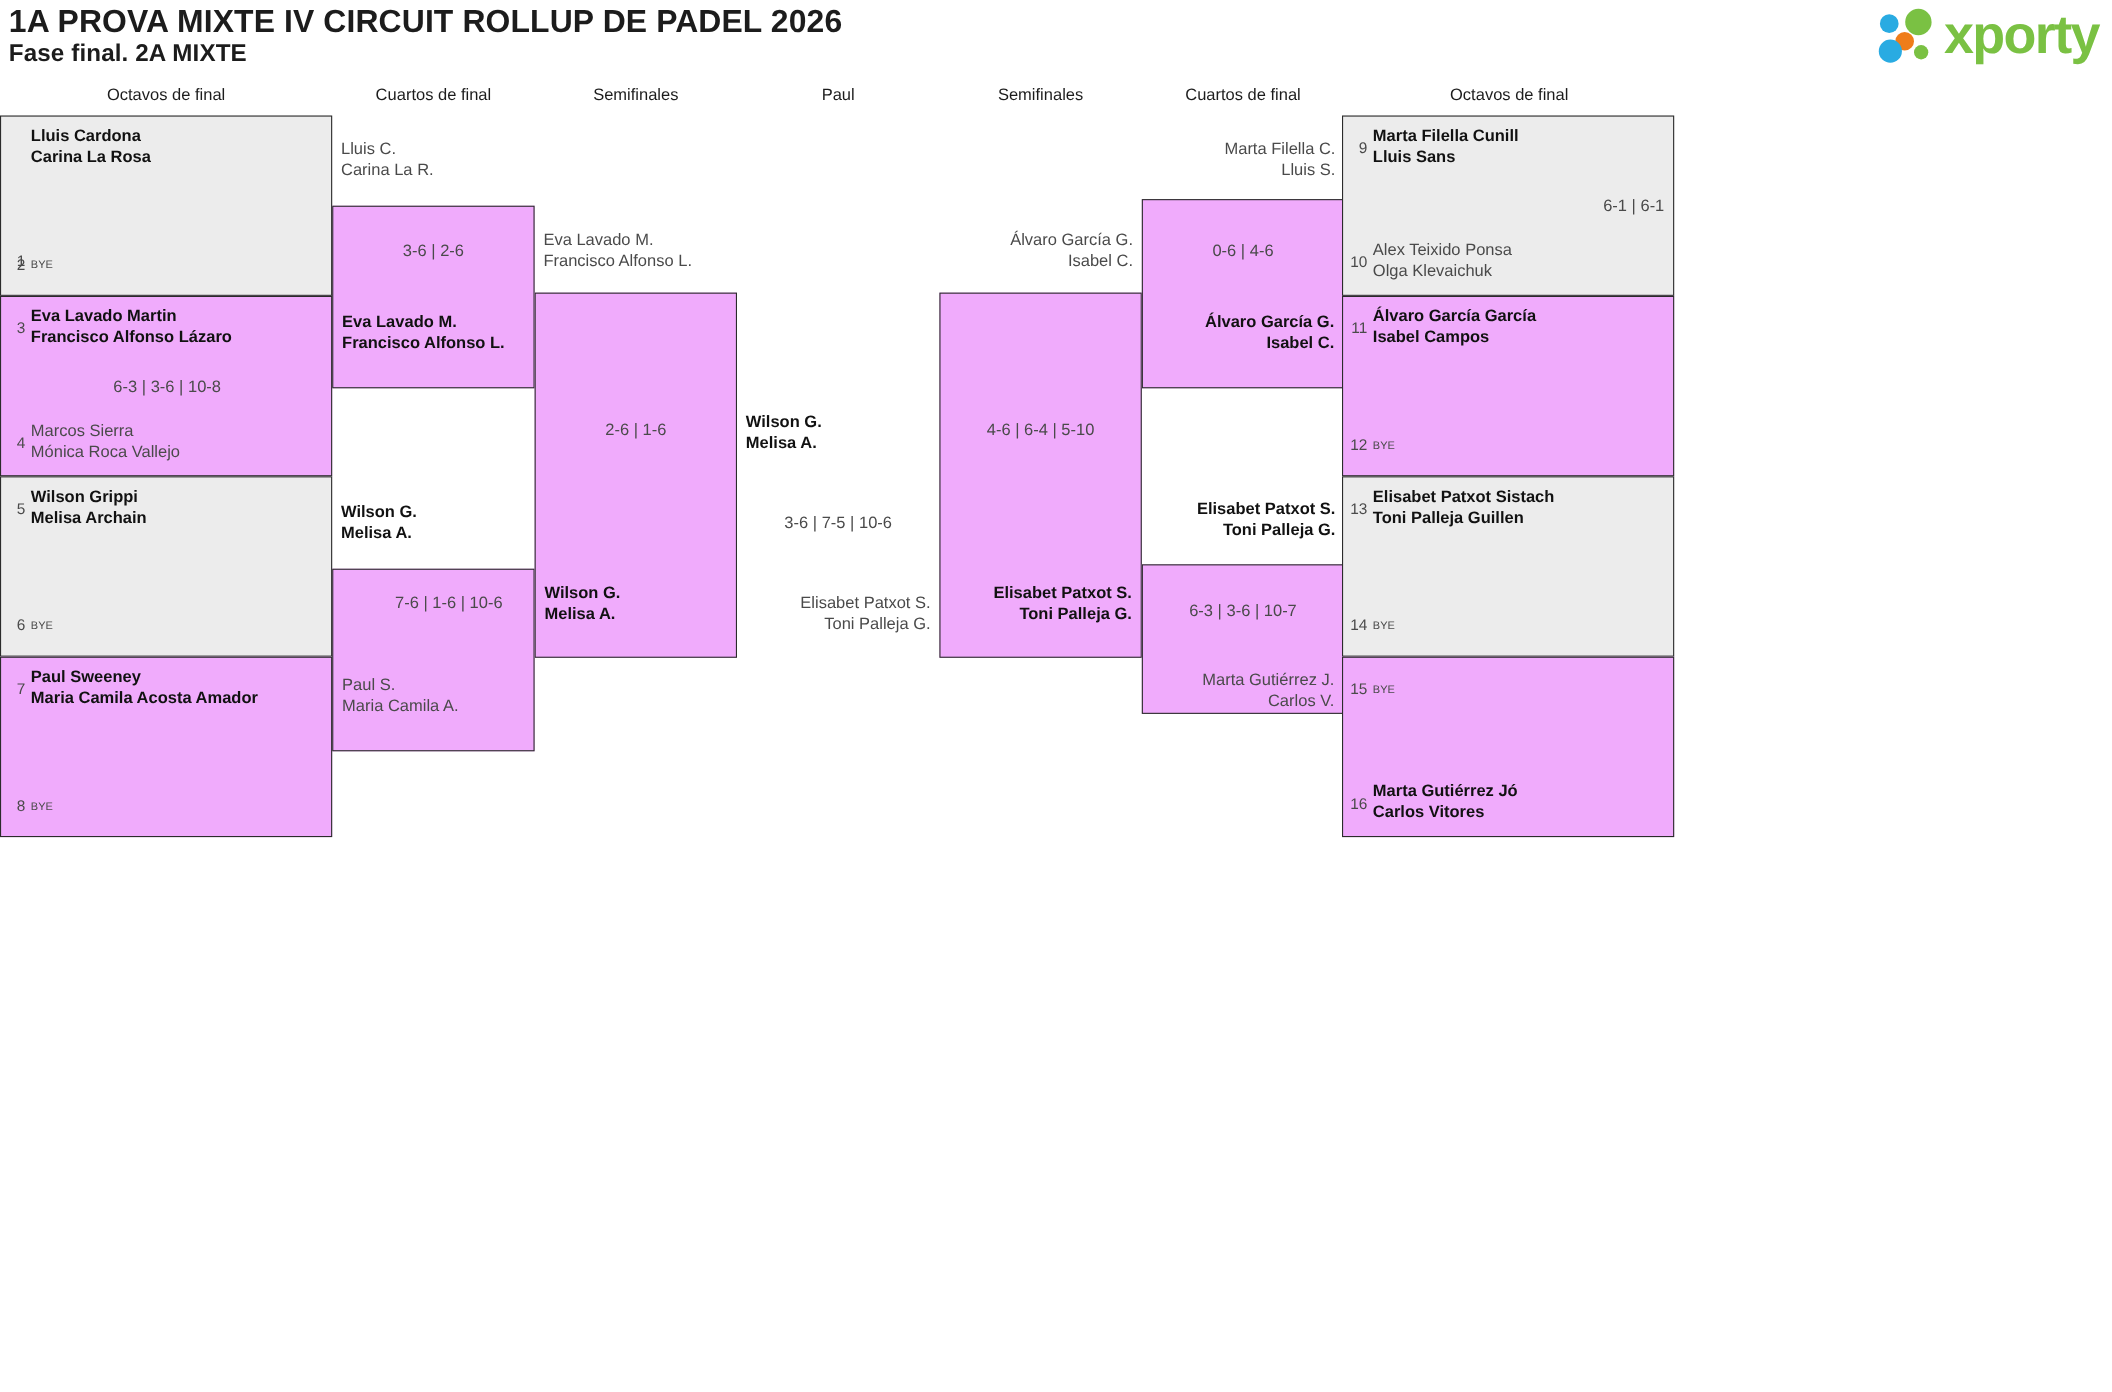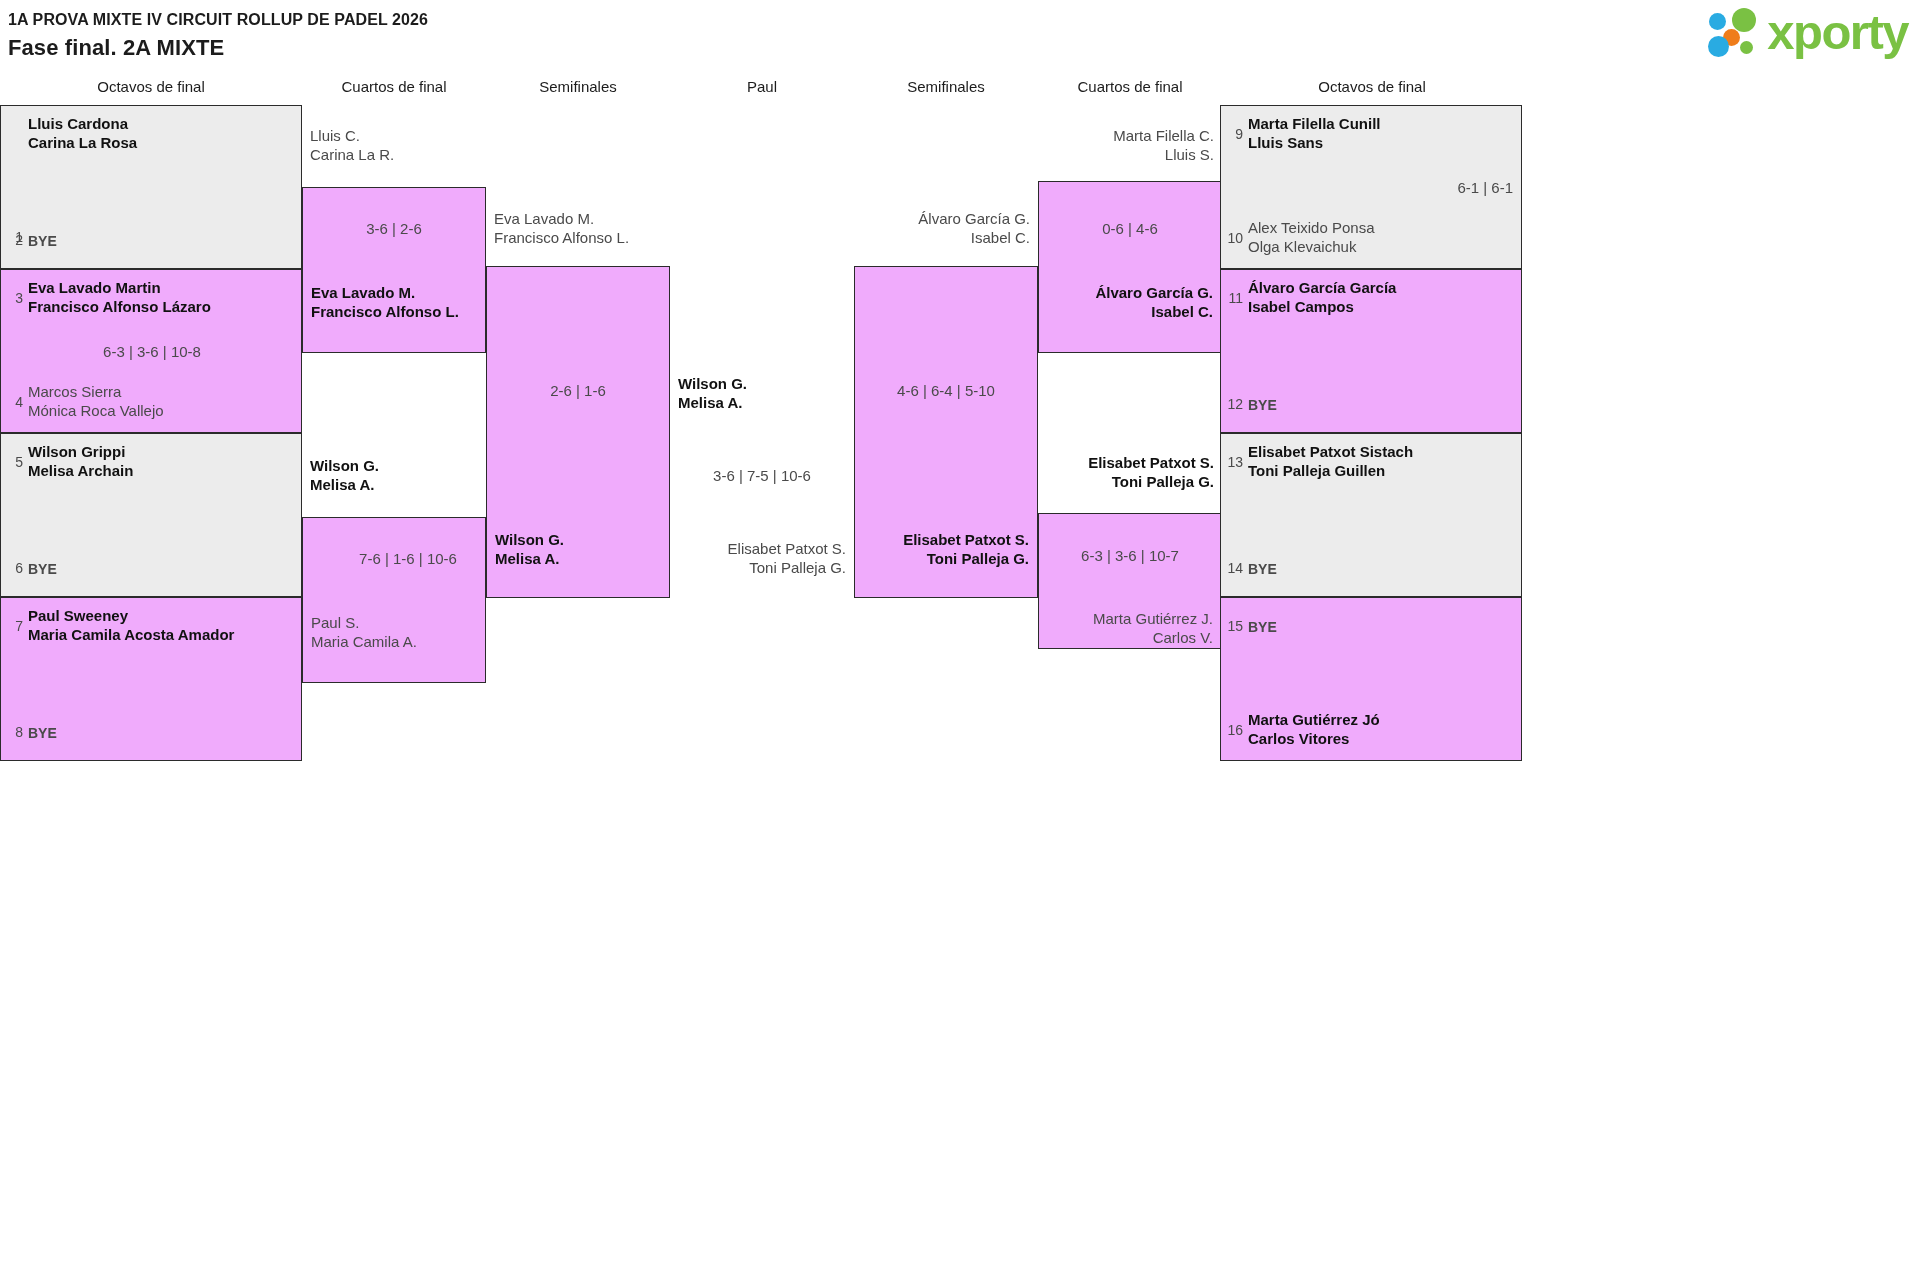--- a/index.html
+++ b/index.html
@@ -7,21 +7,21 @@
     width: 1920px; height: 1265px;
     background: #ffffff;
     font-family: "Liberation Sans", sans-serif;
     color: #1c1c1c;
     overflow: hidden;
   }
   #root { position: relative; width: 1920px; height: 1265px; }
 
   
   .title-block { position: absolute; left: 8px; top: 6px; }
-  .title-line1 { font-size: 16px; font-weight: bold; letter-spacing: 0.1px; line-height: 28px; white-space: nowrap; }
+  .title-line1 { font-size: 29px; font-weight: bold; letter-spacing: 0.1px; line-height: 28px; white-space: nowrap; }
   .title-line2 { font-size: 22px; font-weight: bold; letter-spacing: 0.1px; line-height: 28px; white-space: nowrap; }
 
   .logo { position: absolute; right: 12px; top: 6px; display: flex; align-items: center; gap: 4px; }
   .logo-dots { position: relative; width: 56px; height: 52px; }
   .logo-dots i { position: absolute; border-radius: 50%; display: block; }
   .d1 { width: 17px; height: 17px; background: #29abe2; left: 2px;  top: 7px; }
   .d2 { width: 24px; height: 24px; background: #7ac143; left: 25px; top: 2px; }
   .d3 { width: 17px; height: 17px; background: #ef7d1a; left: 16px; top: 23px; }
   .d4 { width: 21px; height: 21px; background: #29abe2; left: 1px;  top: 30px; }
   .d5 { width: 13px; height: 13px; background: #7ac143; left: 33px; top: 35px; }
@@ -48,21 +48,21 @@
     width: 22px; text-align: right;
   }
   .names {
     position: absolute;
     font-size: 15px; line-height: 19px;
     color: #4a4a4a;
     white-space: nowrap;
   }
   .names.win { color: #111111; font-weight: bold; }
   .names.right { text-align: right; }
-  .names.bye { color: #4a4a4a; font-weight: bold; font-size: 14px; }
+  .names.bye { color: #4a4a4a; font-weight: normal; font-size: 10px; }
 
   .score {
     position: absolute;
     font-size: 15px; color: #4a4a4a;
     white-space: nowrap;
   }
   .score.ctr { text-align: center; }
   .score.right { text-align: right; }
 </style>
 </head>
@@ -156,21 +156,21 @@
       <div>Francisco Alfonso L.</div>
     </div>
   </div>
 
   <div class="names win" style="left:310px; top:456px;">
     <div>Wilson G.</div>
     <div>Melisa A.</div>
   </div>
 
   <div class="cell" style="left:302px; top:517px; width:184px; height:166px;">
-    <div class="score ctr" style="left:0px; top:32px; width:210px;">7-6 | 1-6 | 10-6</div>
+    <div class="score ctr" style="left:0px; top:22px; width:210px;">7-6 | 1-6 | 10-6</div>
     <div class="names" style="left:8px; top:95px;">
       <div>Paul S.</div>
       <div>Maria Camila A.</div>
     </div>
   </div>
 
   <div class="names" style="left:494px; top:209px;">
     <div>Eva Lavado M.</div>
     <div>Francisco Alfonso L.</div>
   </div>

